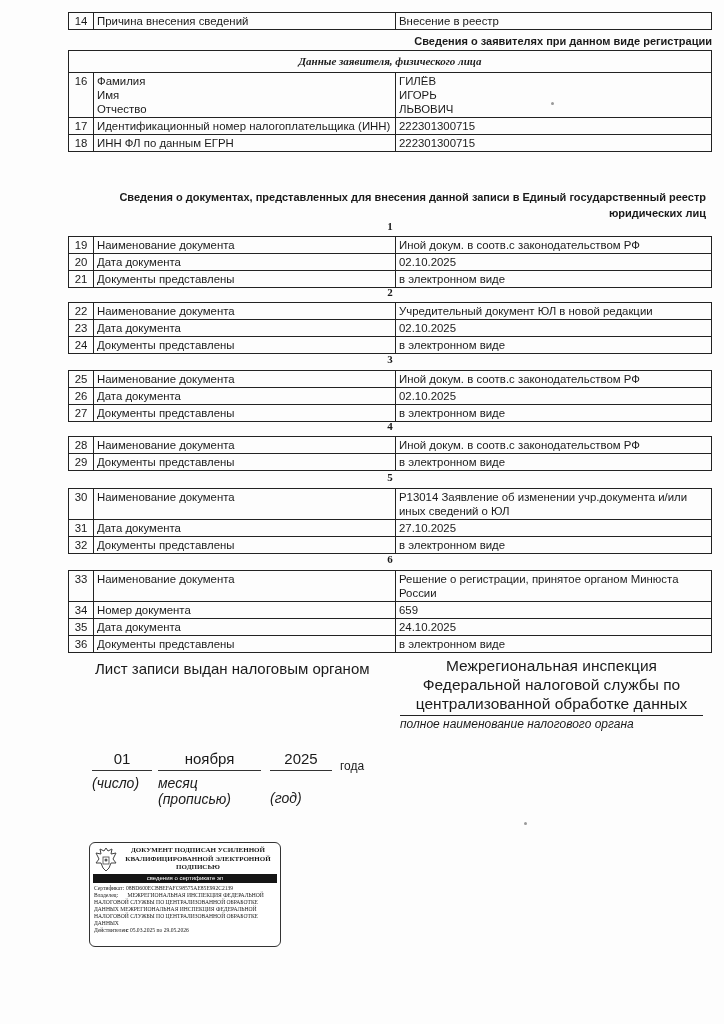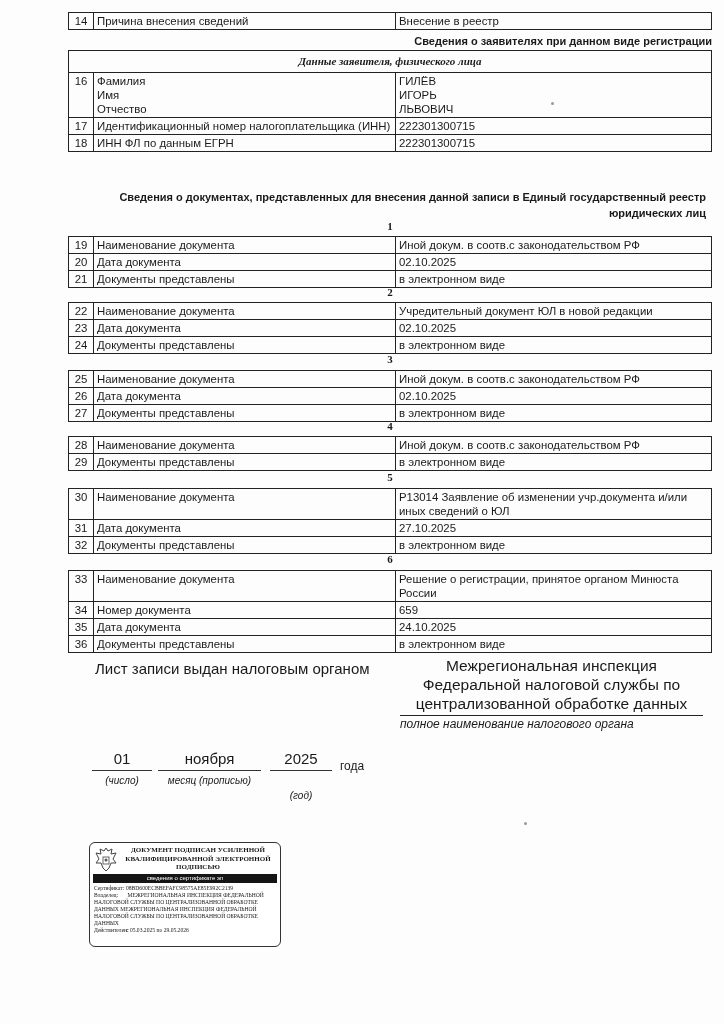--- a/index.html
+++ b/index.html
@@ -29,21 +29,21 @@
     position:absolute; left:68px; width:644px; text-align:center;
     font-family:"Liberation Serif", serif; font-weight:bold; font-size:11px;
   }
   .issued { left:95px; top:660px; font-size:15px; }
   .org {
     left:400px; top:656px; width:303px; text-align:center; font-size:15.5px; line-height:19px;
     border-bottom:1.5px solid #222; padding-bottom:2px;
   }
   .org-cap { left:400px; top:717px; width:303px; text-align:left; font-size:12px; font-style:italic; }
   .datefield { text-align:center; font-size:15px; border-bottom:1.5px solid #333; padding-bottom:3px; }
-  .datecap { text-align:center; font-size:10px; font-style:italic; }
+  .datecap { font-size:14px; font-style:italic; }
   .goda { left:340px; top:759px; font-size:12px; }
   .stamp {
     left:89px; top:842px; width:190px; height:103px; border:1.5px solid #333; border-radius:6px;
     background:#fff; font-family:"Liberation Serif", serif; overflow:hidden;
   }
   .stamp .emblem { position:absolute; left:4px; top:3px; width:24px; height:27px; }
   .stamp .title {
     position:absolute; left:30px; top:3px; width:156px; text-align:center; font-weight:bold;
     font-size:7px; line-height:8.5px;
   }

